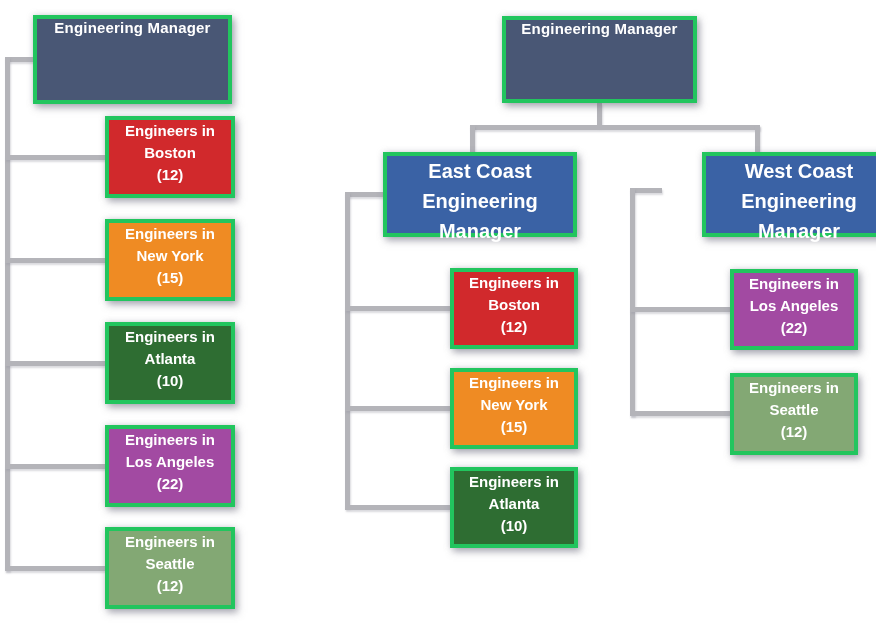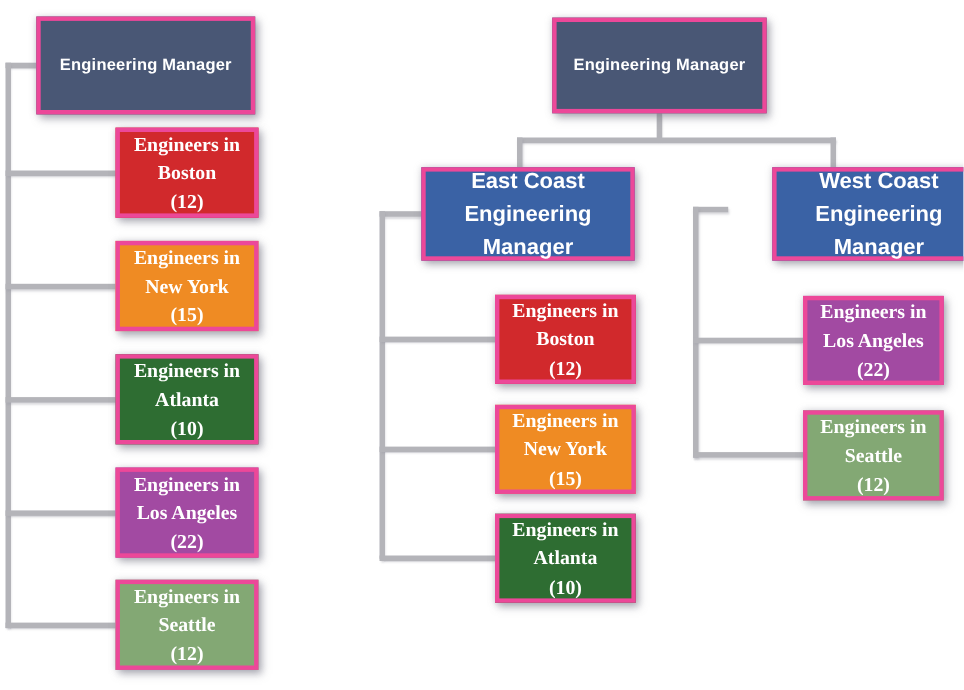--- a/index.html
+++ b/index.html
@@ -11,34 +11,34 @@
     overflow:hidden;
   }
   .cline{
     position:absolute;
     background:#b4b4b9;
     box-shadow:1px 2px 2px rgba(150,150,160,0.35);
   }
   .node{
     position:absolute;
     box-sizing:border-box;
-    border:4px solid #ec4899;
+    border:4px solid #22c55e;
     display:flex;
     flex-direction:column;
     align-items:center;
-    justify-content:center;
+    justify-content:flex-start;
     color:#ffffff;
     font-weight:bold;
     text-align:center;
     box-shadow:3px 4px 7px rgba(110,110,125,0.5), 0 0 6px rgba(150,150,160,0.35);
   }
   .node span{display:block;}
   .mgr{font-size:15px;letter-spacing:0.2px;}
   .sub{font-size:20px;line-height:1.5;}
-  .small{font-size:18px;line-height:1.45;font-family:Liberation Serif, serif;}
+  .small{font-size:15px;line-height:1.45;}
 </style>
 </head>
 <body>
 
 <div class="canvas">
 
   <div>
 
     <div class="cline" style="left: 5px; top: 57px; width: 28px; height: 5px; background-color: rgb(180, 180, 185);"></div>
     <div class="cline" style="left: 5px; top: 57px; width: 5px; height: 514px; background-color: rgb(180, 180, 185);"></div>

